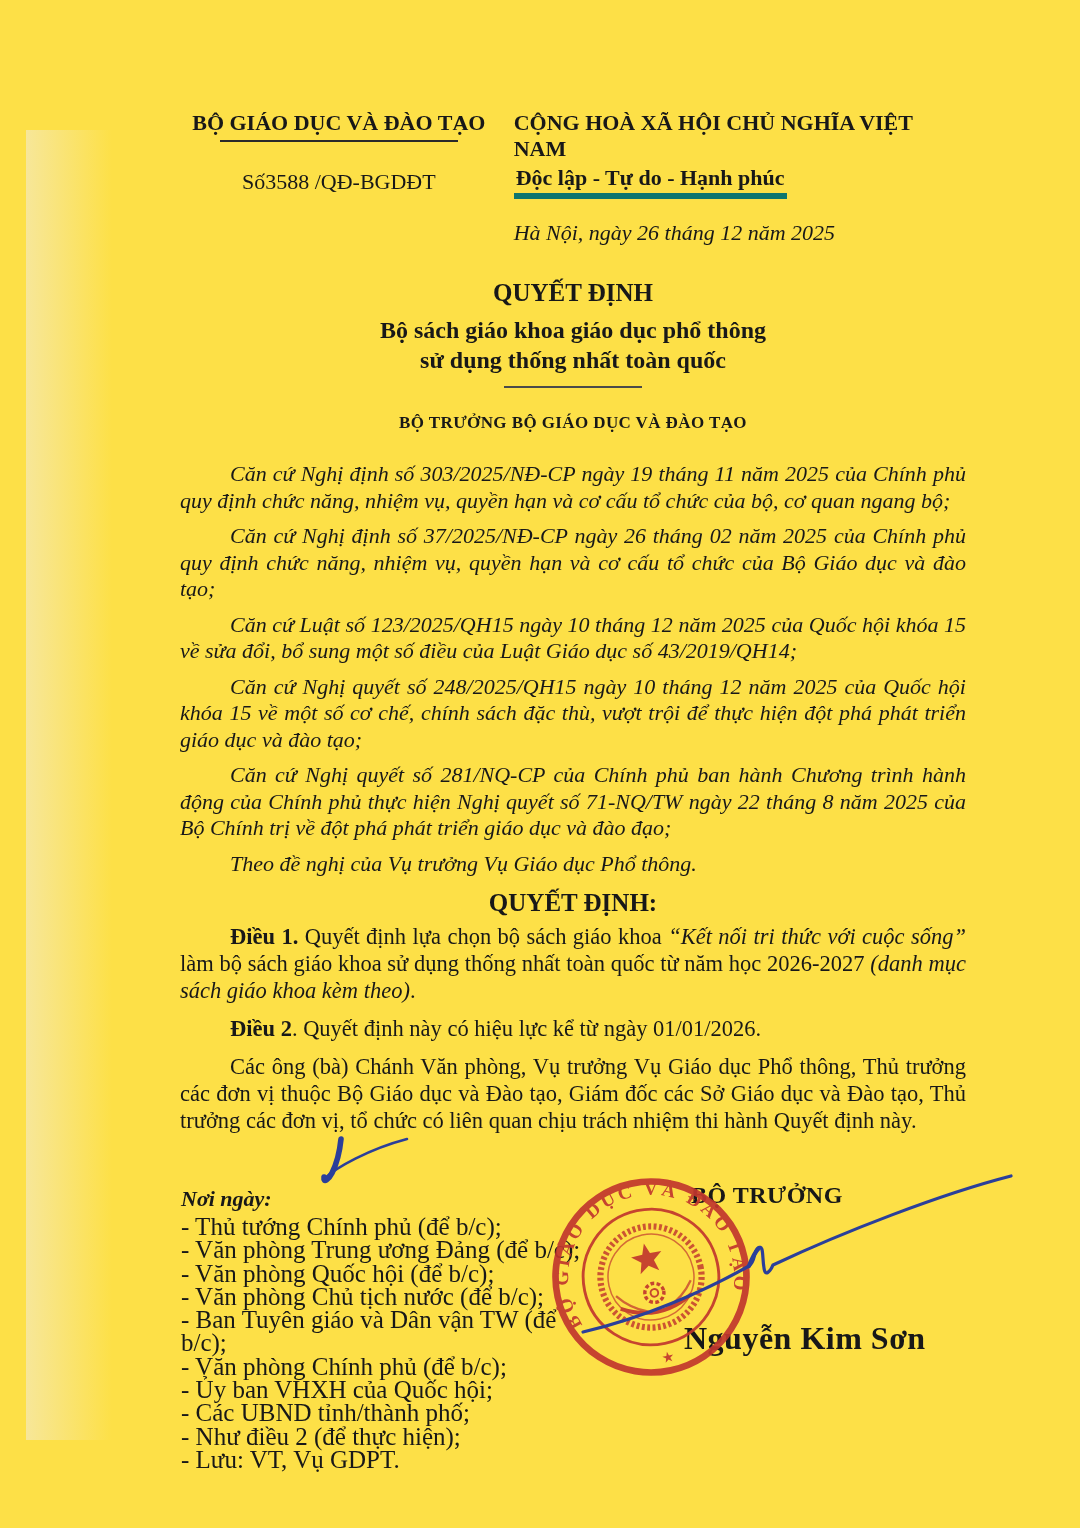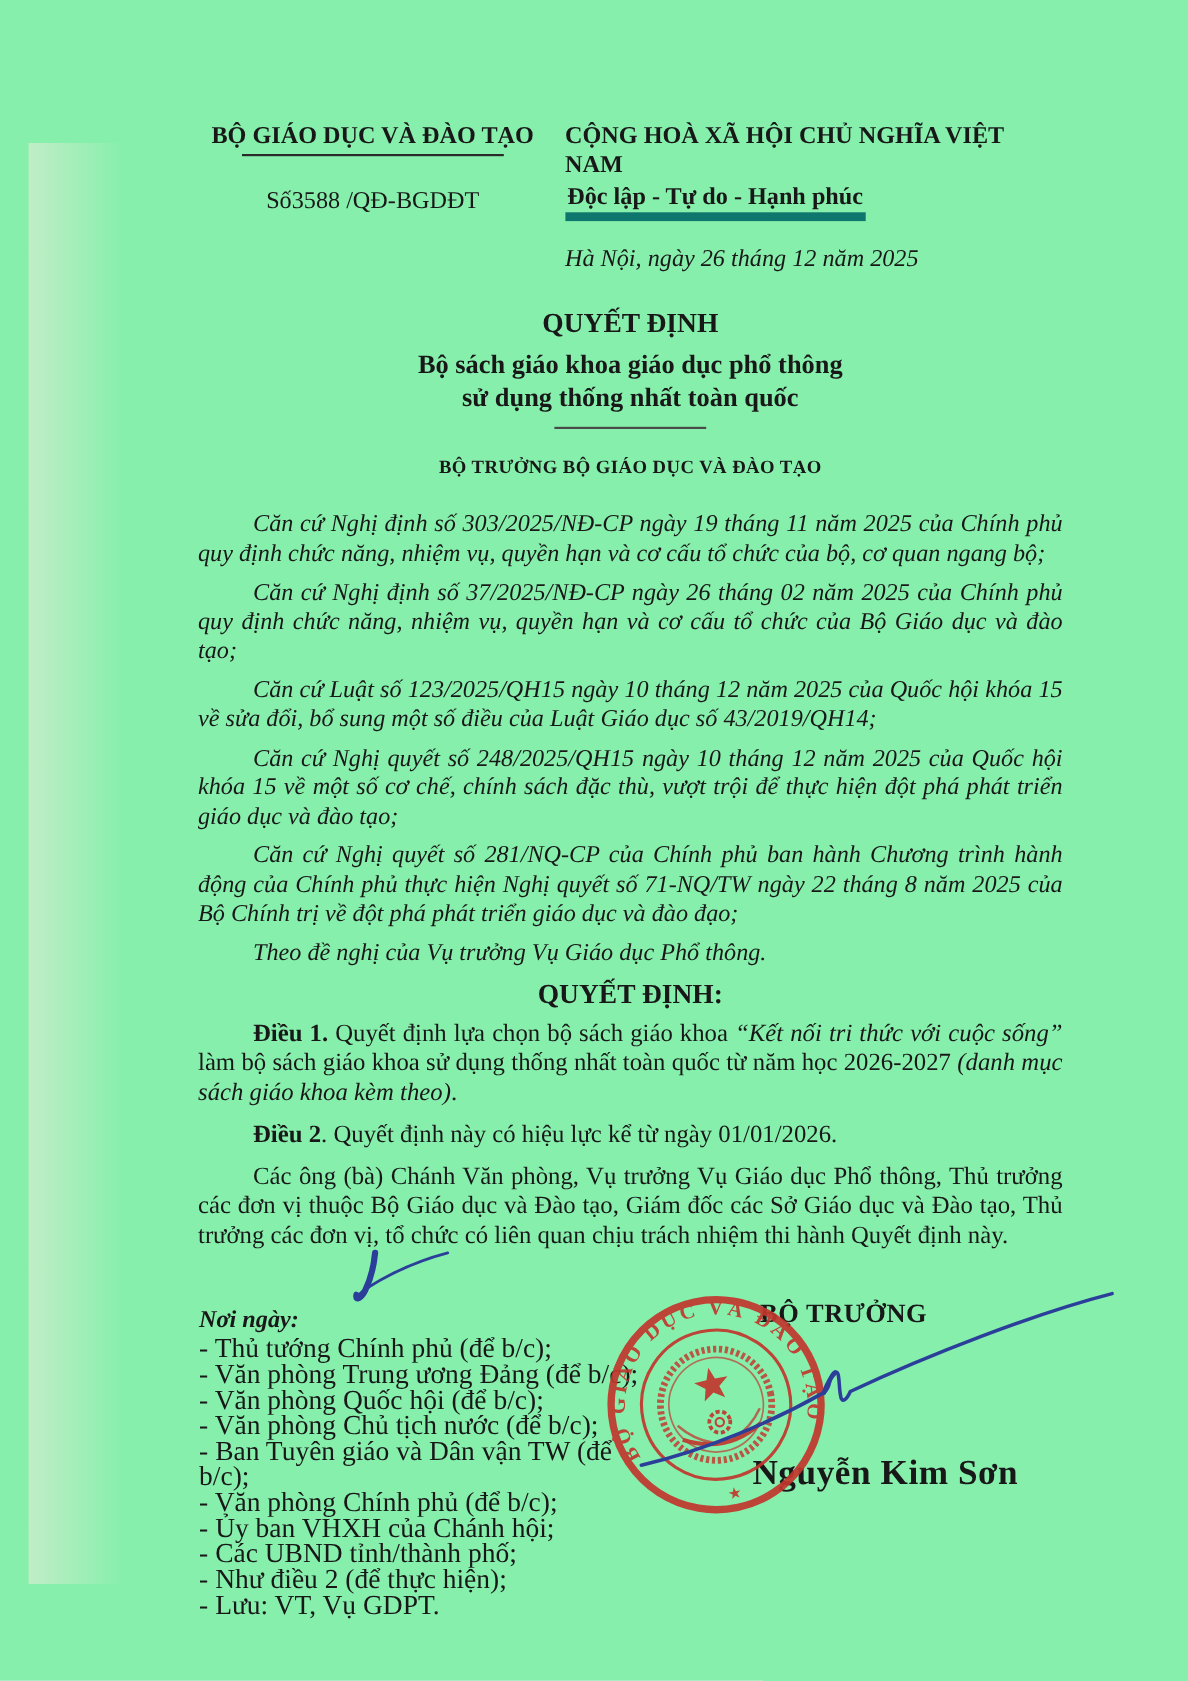--- a/index.html
+++ b/index.html
@@ -1,37 +1,37 @@
 <!DOCTYPE html>
 <html><head>
 <meta charset="utf-8">
 <style>
   html,body { margin:0; padding:0; background:#e8e8e8; }
   .page {
     position:relative; width:1080px; height:1528px; margin:0 auto;
-    background:#86efac; overflow:hidden;
+    background:#fde047; overflow:hidden;
     font-family:"Liberation Serif","DejaVu Serif",serif; color:#181818;
   }
   .scan-strip {
     position:absolute; left:26px; top:130px; width:86px; height:1310px;
     background:linear-gradient(to right, rgba(242,236,220,0.55), rgba(242,236,220,0));
     pointer-events:none;
   }
   .content { position:absolute; left:180px; top:110px; width:786px; }
 
   
   .header { display:flex; align-items:flex-start; }
   .h-left  { width:330px; text-align:center; }
   .h-right { width:470px; margin-left:16px; text-align:left; }
   .org { font-weight:bold; font-size:22px; line-height:26px; }
   .org-line { width:238px; height:2px; background:#2a2a2a; margin:4px auto 0; }
   .doc-num { font-size:22px; margin-top:27px; }
   .national { font-weight:bold; font-size:22px; line-height:26px; }
   .motto { display:inline-block; font-weight:bold; font-size:22px;
-           border-bottom:8px solid #0f766e; padding:0 2px 2px; margin-top:3px; }
+           border-bottom:6px solid #0f766e; padding:0 2px 2px; margin-top:3px; }
   .place-date { font-style:italic; font-size:22px; margin-top:21px; }
 
   
   .title-block { text-align:center; margin-top:32px; }
   .t1 { font-size:25px; font-weight:bold; line-height:30px; }
   .t2 { font-size:24px; font-weight:bold; line-height:30px; margin-top:7px; }
   .t3 { font-size:24px; font-weight:bold; line-height:30px; }
   .t-line { width:138px; height:2px; background:#4a4a4a; margin:11px auto 0; }
   .authority { font-size:17px; font-weight:bold; margin-top:25px; letter-spacing:0.4px; }
 
@@ -106,21 +106,21 @@
   </div>
 
   <div class="recipients">
     <div class="recip-head">Nơi ngày:</div>
     <div class="recip-item">- Thủ tướng Chính phủ (để b/c);</div>
     <div class="recip-item">- Văn phòng Trung ương Đảng (để b/c);</div>
     <div class="recip-item">- Văn phòng Quốc hội (để b/c);</div>
     <div class="recip-item">- Văn phòng Chủ tịch nước (để b/c);</div>
     <div class="recip-item">- Ban Tuyên giáo và Dân vận TW (để b/c);</div>
     <div class="recip-item">- Văn phòng Chính phủ (để b/c);</div>
-    <div class="recip-item">- Ủy ban VHXH của Chánh hội;</div>
+    <div class="recip-item">- Ủy ban VHXH của Quốc hội;</div>
     <div class="recip-item">- Các UBND tỉnh/thành phố;</div>
     <div class="recip-item">- Như điều 2 (để thực hiện);</div>
     <div class="recip-item">- Lưu: VT, Vụ GDPT.</div>
   </div>
 
   <div class="sig-title">BỘ TRƯỞNG</div>
   <div class="sig-name">Nguyễn Kim Sơn</div>
 
   <svg class="seal-svg" width="210" height="210" viewBox="0 0 220 220">
     <g color="#c2372e" transform="rotate(-12 110 110)">

